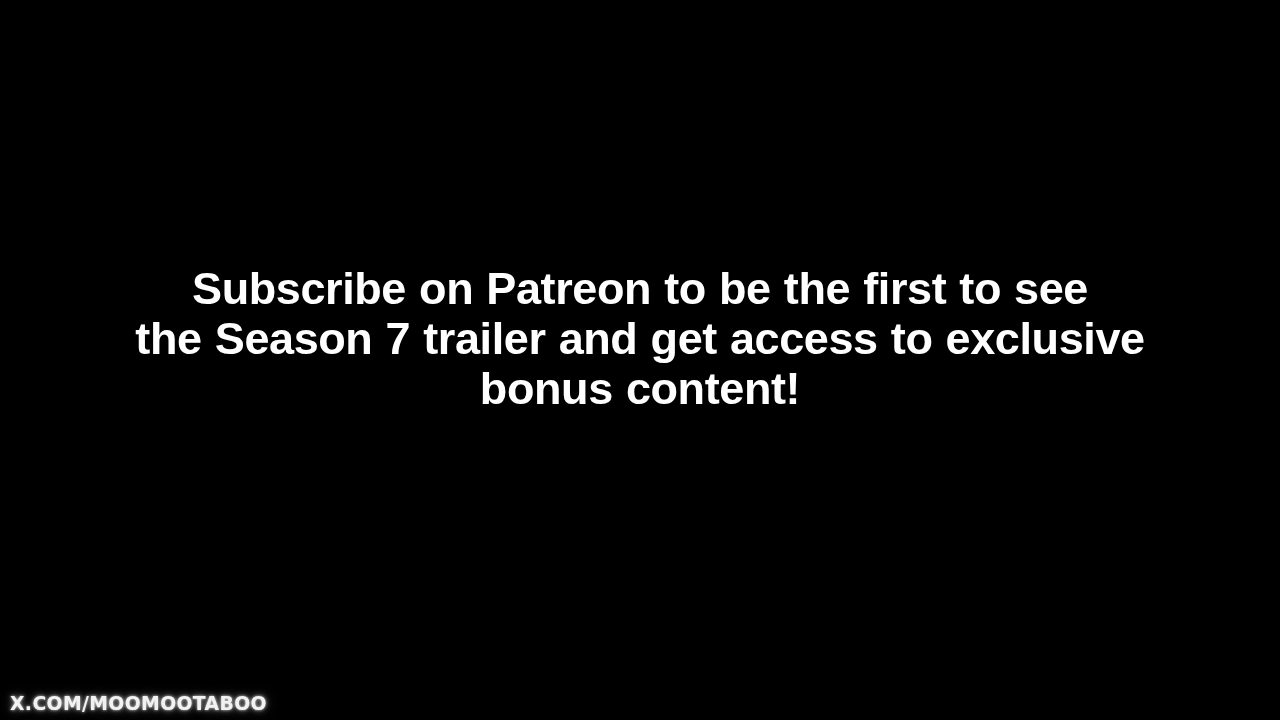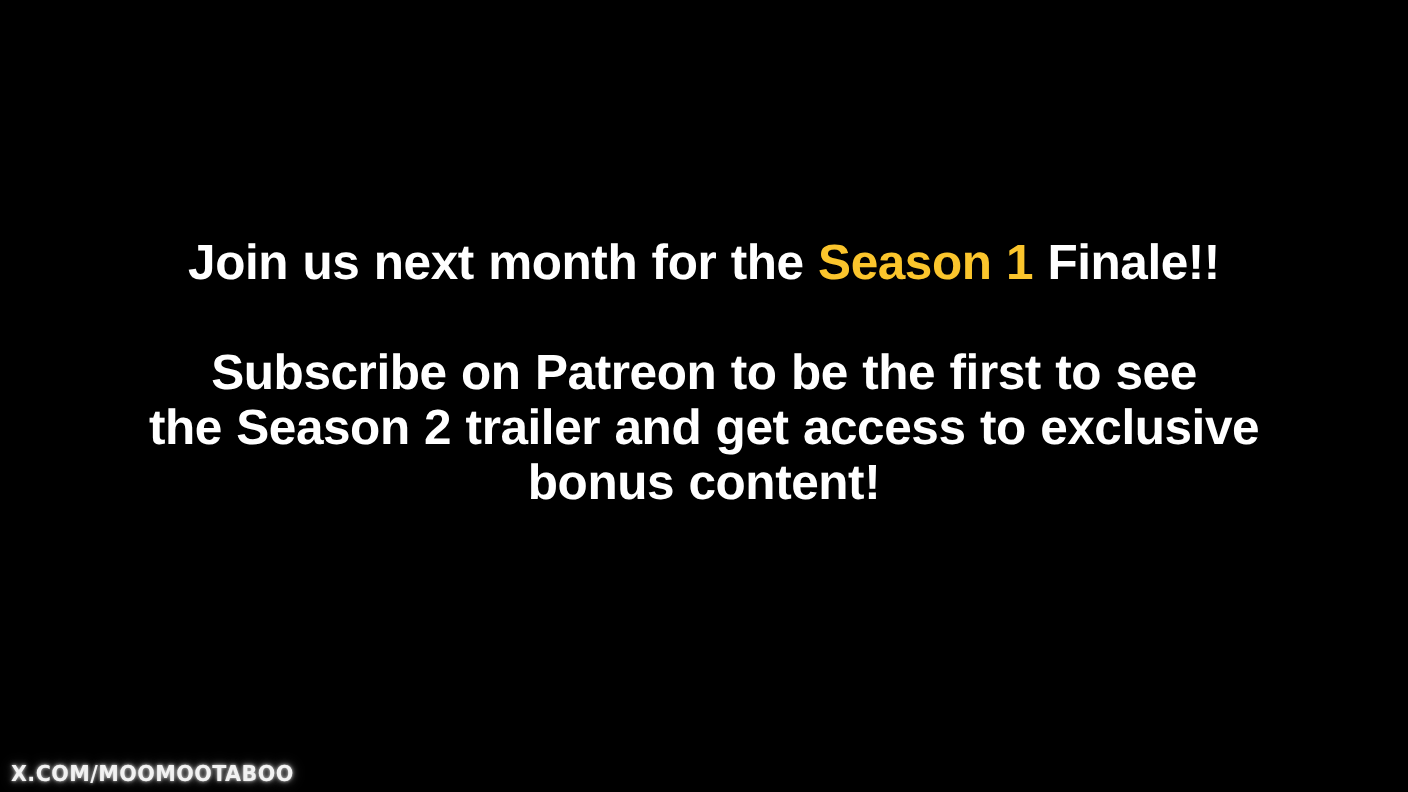--- a/index.html
+++ b/index.html
@@ -85,24 +85,23 @@
     white-space: nowrap;
   }
 </style>
 </head>
 <body>
 
 <div id="announcement-screen">
 
   <div id="message-stack">
 
-    <div class="message-block" id="block-finale"><span>Join us next month for the </span><span class="accent">Season 1</span><span> Finale!!</span></div>
 
 
     <div class="message-block" id="block-patreon">Subscribe on Patreon to be the first to see
-the Season 2 trailer and get access to exclusive
+the Season 7 trailer and get access to exclusive
 bonus content!</div>
 
   </div>
 
   <div id="watermark">X.COM/MOOMOOTABOO</div>
 
 </div>
 
 </body></html>

